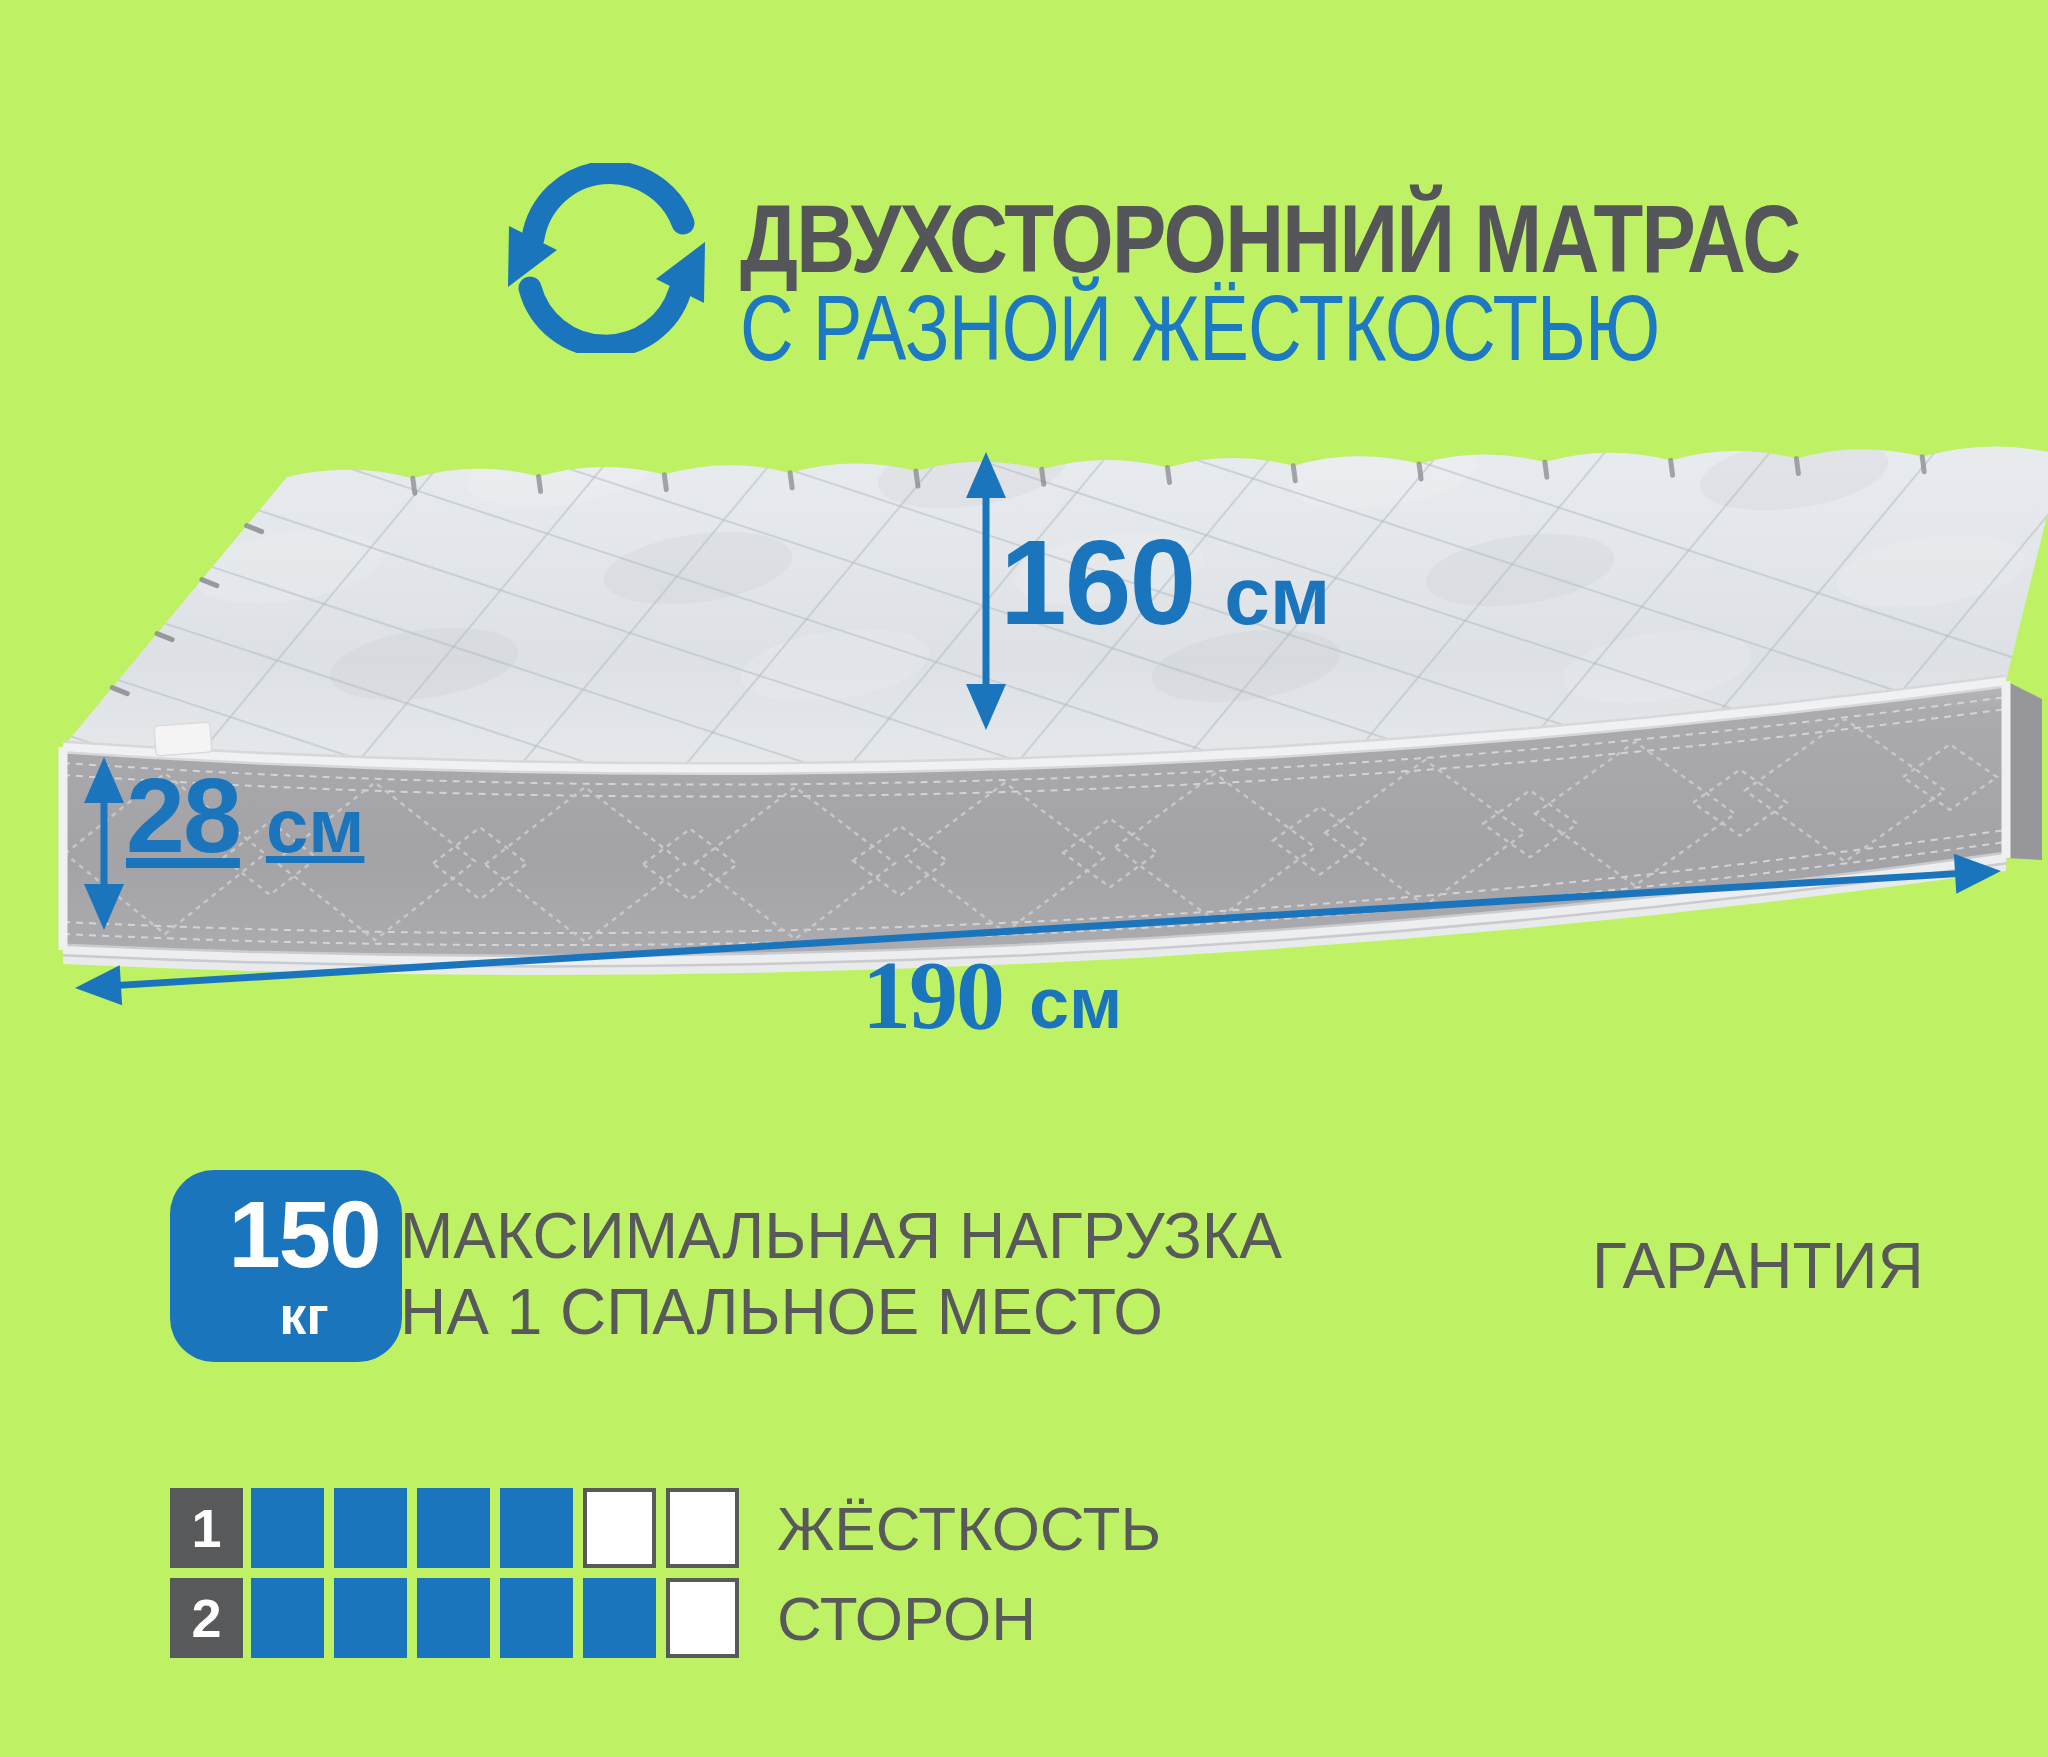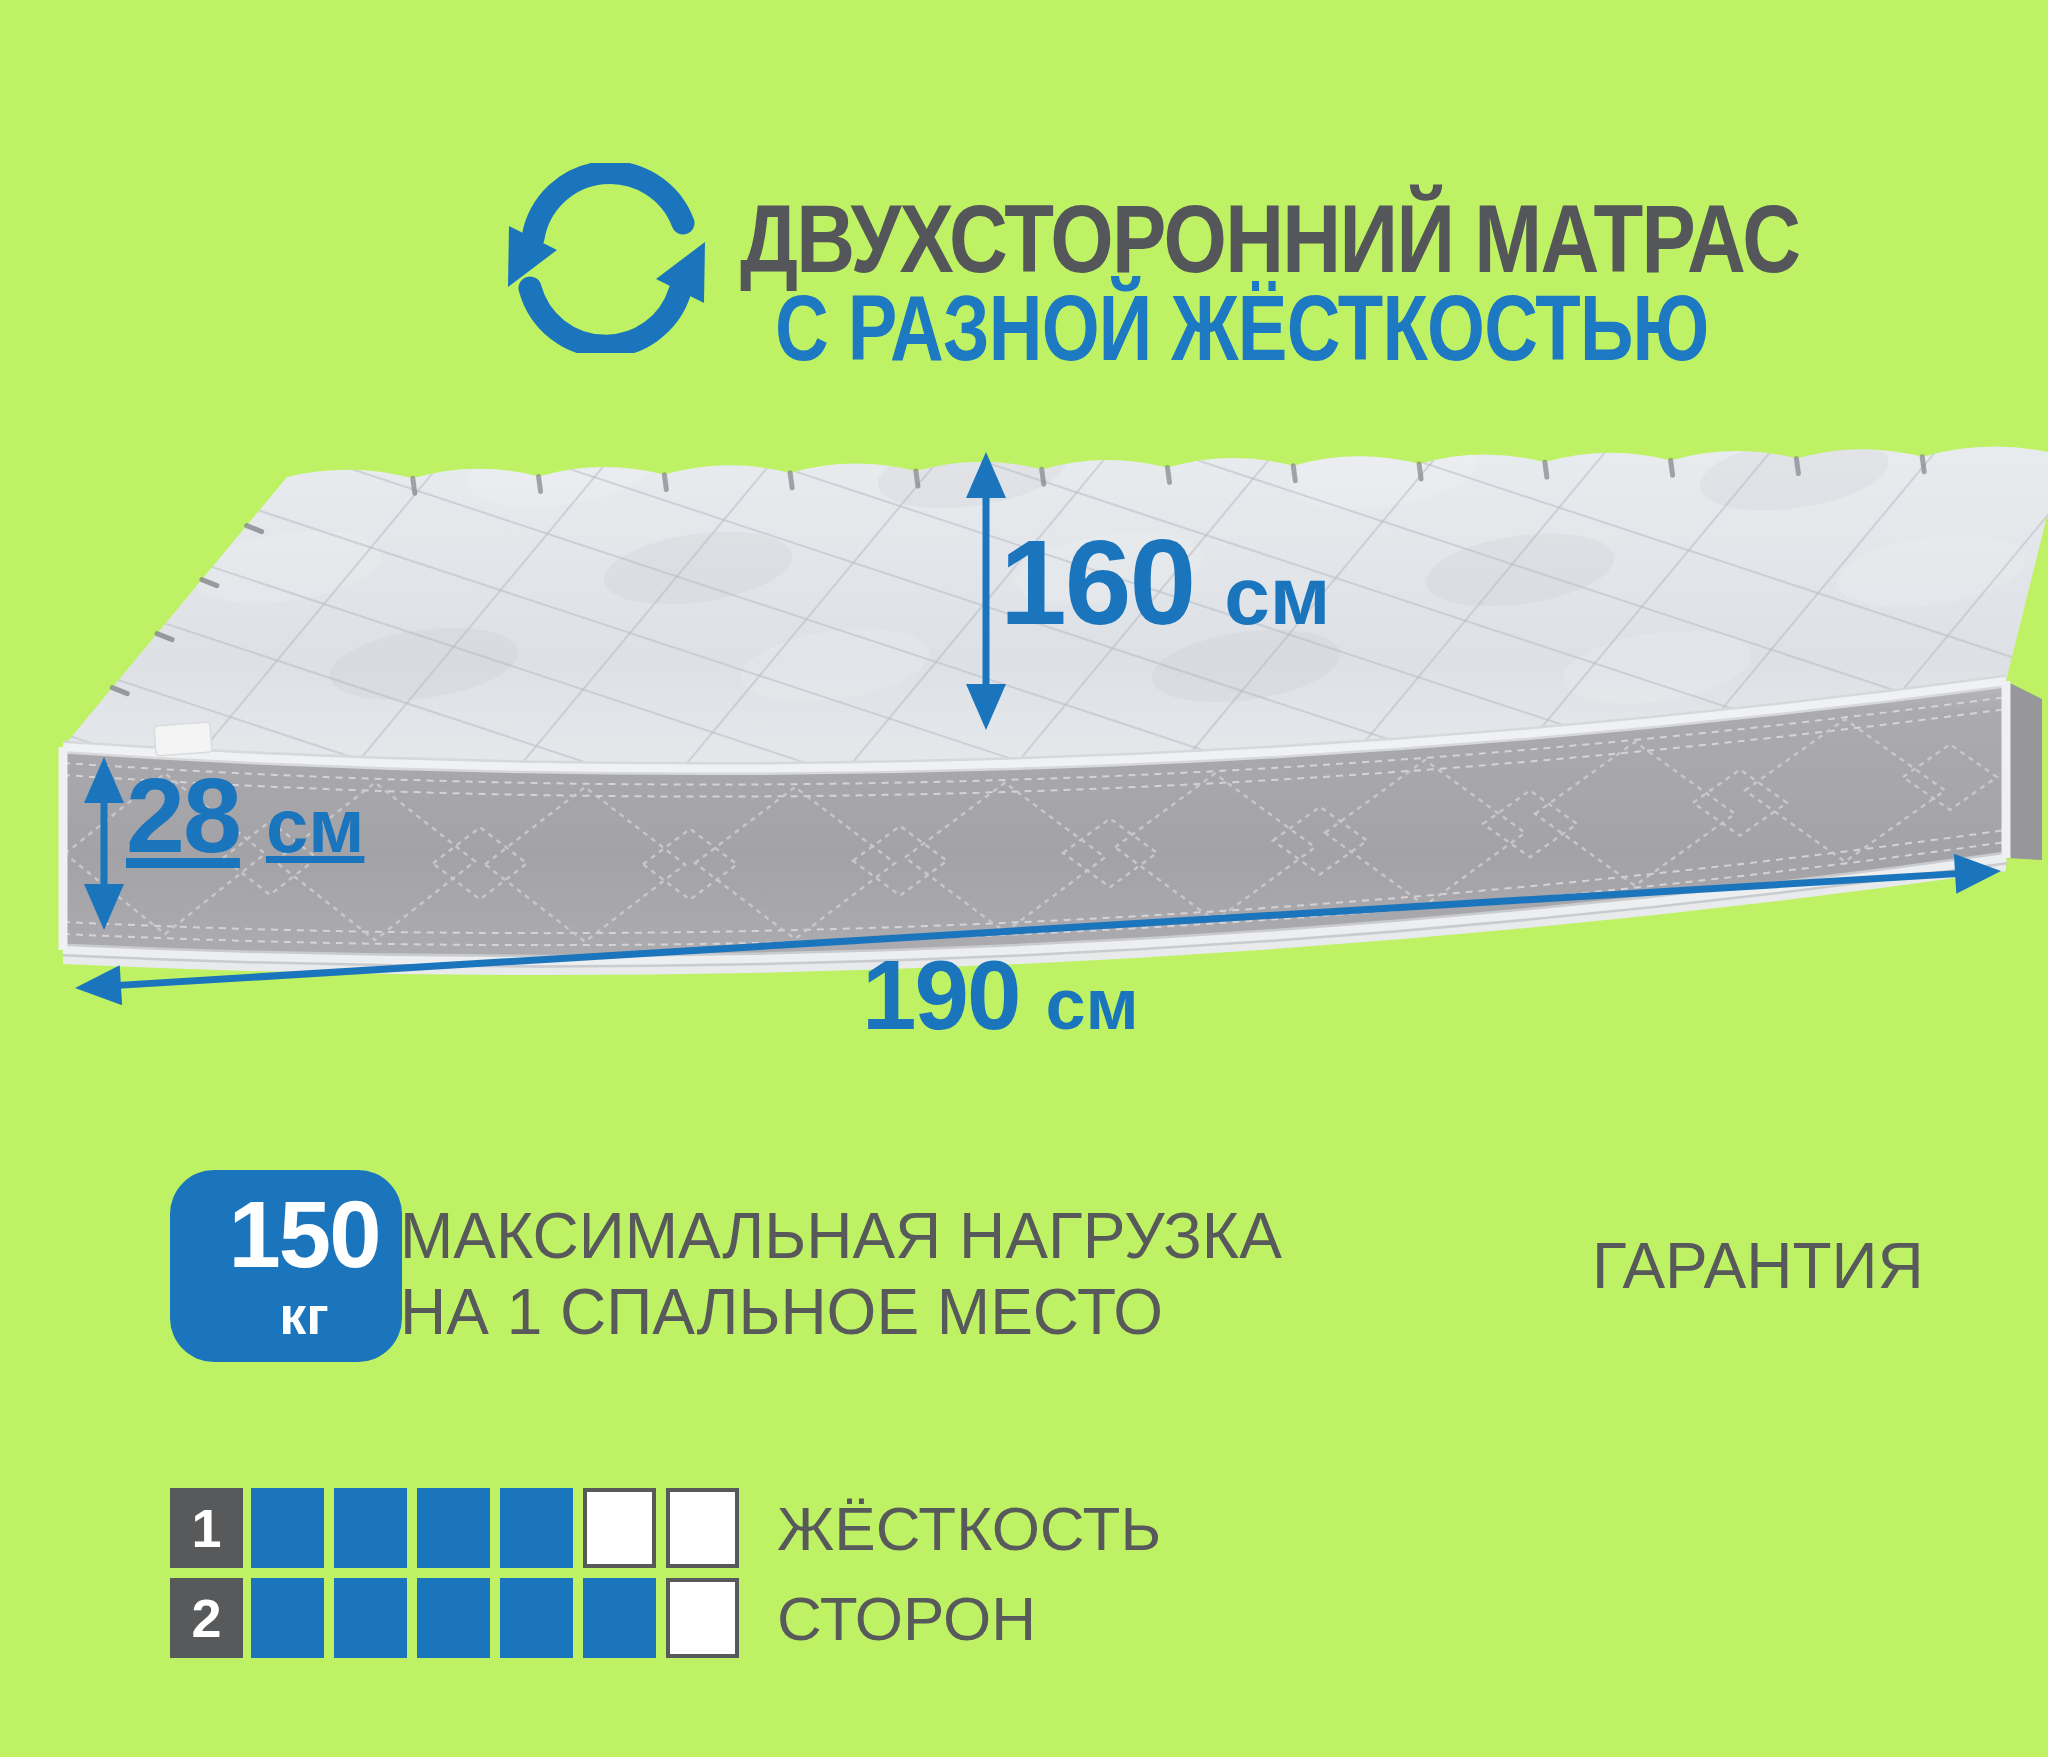--- a/index.html
+++ b/index.html
@@ -5,31 +5,31 @@
   html,body{margin:0;padding:0;background:#fff;}
   .canvas{position:relative;width:2048px;height:1757px;background:#bef264;overflow:hidden;
           font-family:"Liberation Sans",sans-serif;}
   #scene{position:absolute;left:0;top:0;width:2048px;height:1757px;z-index:1;}
   .ovl{position:absolute;z-index:2;}
 
   
   .hdr-icon{left:488px;top:163px;width:230px;height:190px;}
   .title-l1{left:740px;top:183px;font-size:97px;font-weight:700;color:#55565a;
             letter-spacing:-2px;white-space:nowrap;}
-  .title-l2{left:740px;top:275px;font-size:93px;font-weight:700;color:#1d79c2;
-            letter-spacing:-1px;white-space:nowrap;margin-left:35px;}
+  .title-l2{left:740px;top:275px;font-size:93px;font-weight:400;color:#1d79c2;
+            letter-spacing:-1px;white-space:nowrap;}
   .cond{display:inline-block;transform:scaleX(.84);transform-origin:left top;}
   .cond2{display:inline-block;transform:scaleX(.80);transform-origin:left top;}
 
   
   .dim{display:flex;align-items:baseline;color:#1b75bc;font-weight:700;line-height:1;white-space:nowrap;}
   .dim .v{letter-spacing:-2px;}
   .dim-160{left:1000px;top:522px;}  .dim-160 .v{font-size:120px;} .dim-160 .u{font-size:82px;margin-left:30px;}
   .dim-28 {left:126px; top:762px;text-decoration:underline;}  .dim-28  .v{font-size:106px;} .dim-28  .u{font-size:76px;margin-left:26px;}
-  .dim-190{left:862px; top:946px;}  .dim-190 .v{font-size:98px;}  .dim-190 .u{font-size:72px;margin-left:26px;}
+  .dim-190{left:862px; top:946px;}  .dim-190 .v{font-size:98px;font-family:Liberation Serif, serif;}  .dim-190 .u{font-size:72px;margin-left:26px;}
 
   
   .badge{width:196px;height:192px;border-radius:44px;background:#1b75bc;color:#fff;
          display:flex;flex-direction:column;align-items:center;justify-content:center;text-align:center;padding-left:36px;}
   .badge .bv{font-size:94px;font-weight:700;line-height:.95;letter-spacing:-2px;}
   .badge .bu{font-size:54px;font-weight:700;line-height:1;margin-top:8px;}
   .badge-1{left:170px;top:1170px;}
   .badge-2{left:1365px;top:1170px;}
   .feat-text{left:400px;top:1198px;color:#58595b;font-size:64px;line-height:76px;white-space:nowrap;}
   .warranty-text{left:1592px;top:1170px;color:#58595b;font-size:64px;line-height:192px;white-space:nowrap;}

